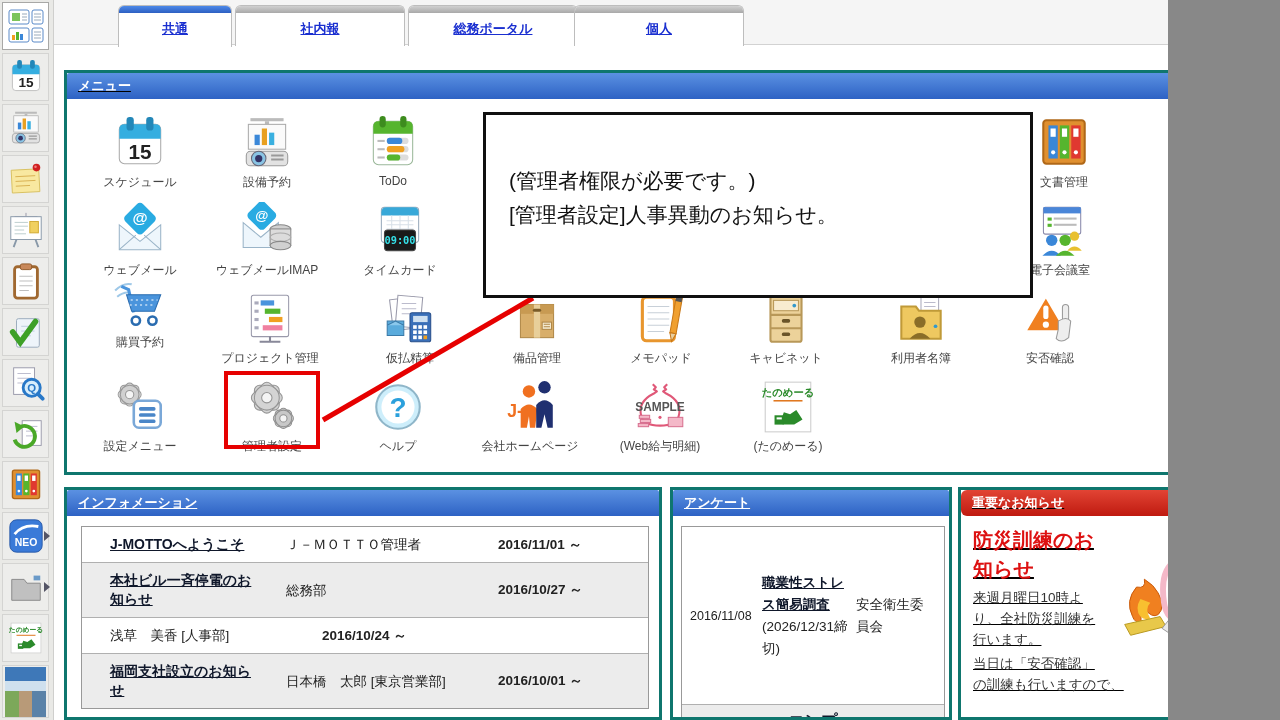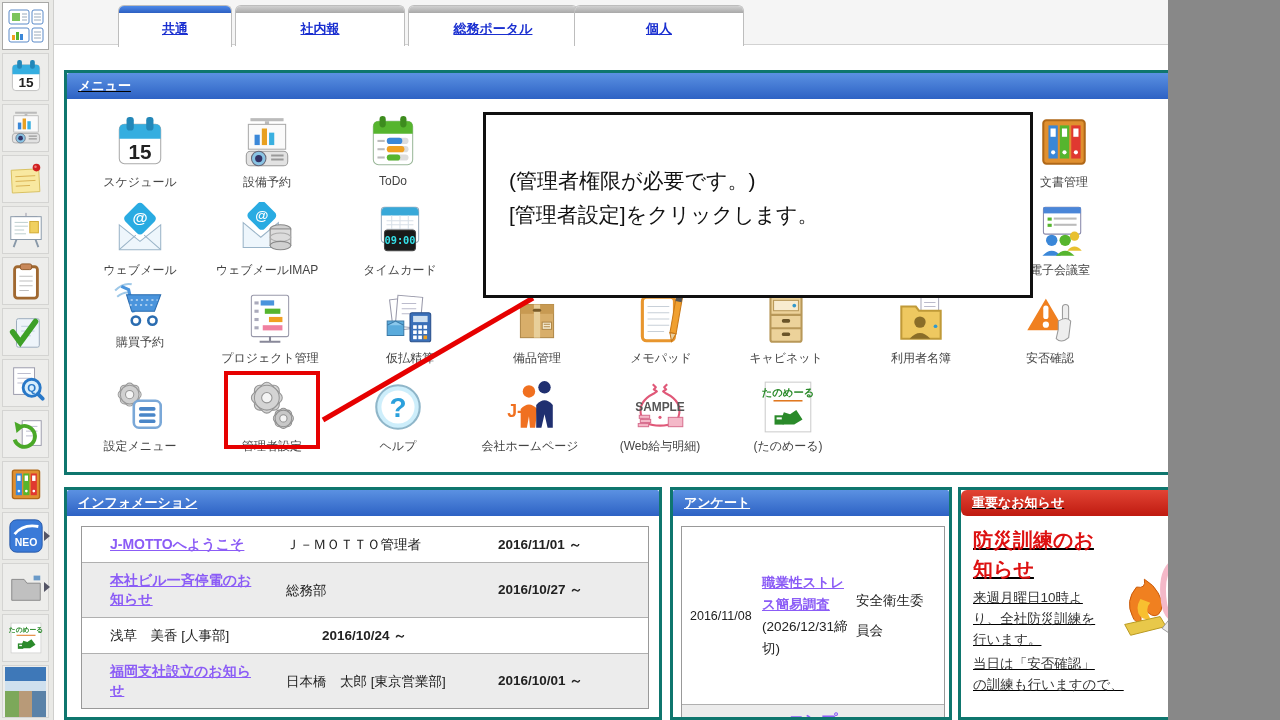--- a/index.html
+++ b/index.html
@@ -38,28 +38,28 @@
   .callout div{font-size:21px;color:#111;line-height:34px;}
 
   
   .itable{position:absolute;left:14px;top:36px;width:568px;border:1px solid #999;box-sizing:border-box;}
   .irow{display:flex;align-items:center;border-top:1px solid #b0b0b0;box-sizing:border-box;}
   .irow:first-child{border-top:none;}
   .irow.w{background:#fff;} .irow.g{background:#ececec;}
   .irow .c1{width:148px;padding:8px 0 8px 28px;font-size:14px;line-height:19px;}
   .irow .c2{width:182px;padding:8px 0 8px 28px;font-size:13.5px;color:#222;line-height:19px;}
   .irow .c3{width:116px;padding:8px 0 8px 30px;font-size:13.5px;font-weight:bold;color:#222;}
-  a.tlink{color:#8b5cf6;font-weight:bold;text-decoration:underline;cursor:pointer;}
+  a.tlink{color:#0f172a;font-weight:bold;text-decoration:underline;cursor:pointer;}
 
   
   .stable{position:absolute;left:8px;top:36px;width:264px;border:1px solid #999;box-sizing:border-box;}
   .srow1{display:flex;align-items:center;background:#fff;min-height:177px;}
   .srow1 .sd{width:80px;padding-left:8px;font-size:12.5px;color:#222;box-sizing:border-box;}
   .srow1 .sl{width:90px;font-size:13.5px;line-height:22px;color:#222;}
-  .srow1 .so{width:80px;font-size:13.5px;line-height:30px;color:#222;padding-left:4px;box-sizing:border-box;}
+  .srow1 .so{width:80px;font-size:13.5px;line-height:22px;color:#222;padding-left:4px;box-sizing:border-box;}
   .srow2{border-top:1px solid #b0b0b0;background:#ececec;height:42px;text-align:center;padding-top:6px;box-sizing:border-box;}
 
   
   .imp-body{padding:10px 10px 0 12px;}
   .imp-img{float:right;margin:2px 0 4px 4px;}
   .imp-head{color:#dd1111;font-weight:bold;font-size:20px;line-height:29px;}
   .imp-text{font-size:13.5px;color:#333;line-height:21px;margin-top:3px;}
 
   
   .rblock{position:absolute;left:1243px;width:36px;cursor:pointer;}
@@ -585,21 +585,21 @@
       </div>
     <div class="lbl">(たのめーる)</div>
   </div>
 
   <div class="redbox"></div>
   <svg class="lineovl">
     <line x1="323" y1="420" x2="533" y2="298" stroke="#e60000" stroke-width="5"></line>
   </svg>
   <div class="callout">
     <div>(管理者権限が必要です。)</div>
-    <div>[管理者設定]をクリックします。</div>
+    <div>[管理者設定]人事異動のお知らせ。</div>
   </div>
 
   <div class="panel" style="left:64px;top:487px;width:598px;height:233px;overflow:hidden;">
     <div class="phead"><span class="hlink">インフォメーション</span></div>
     <div class="itable">
       <div class="irow w">
         <div class="c1"><a class="tlink">J-MOTTOへようこそ</a></div>
         <div class="c2">Ｊ－ＭＯＴＴＯ管理者</div>
         <div class="c3">2016/11/01 ～</div>
       </div>

